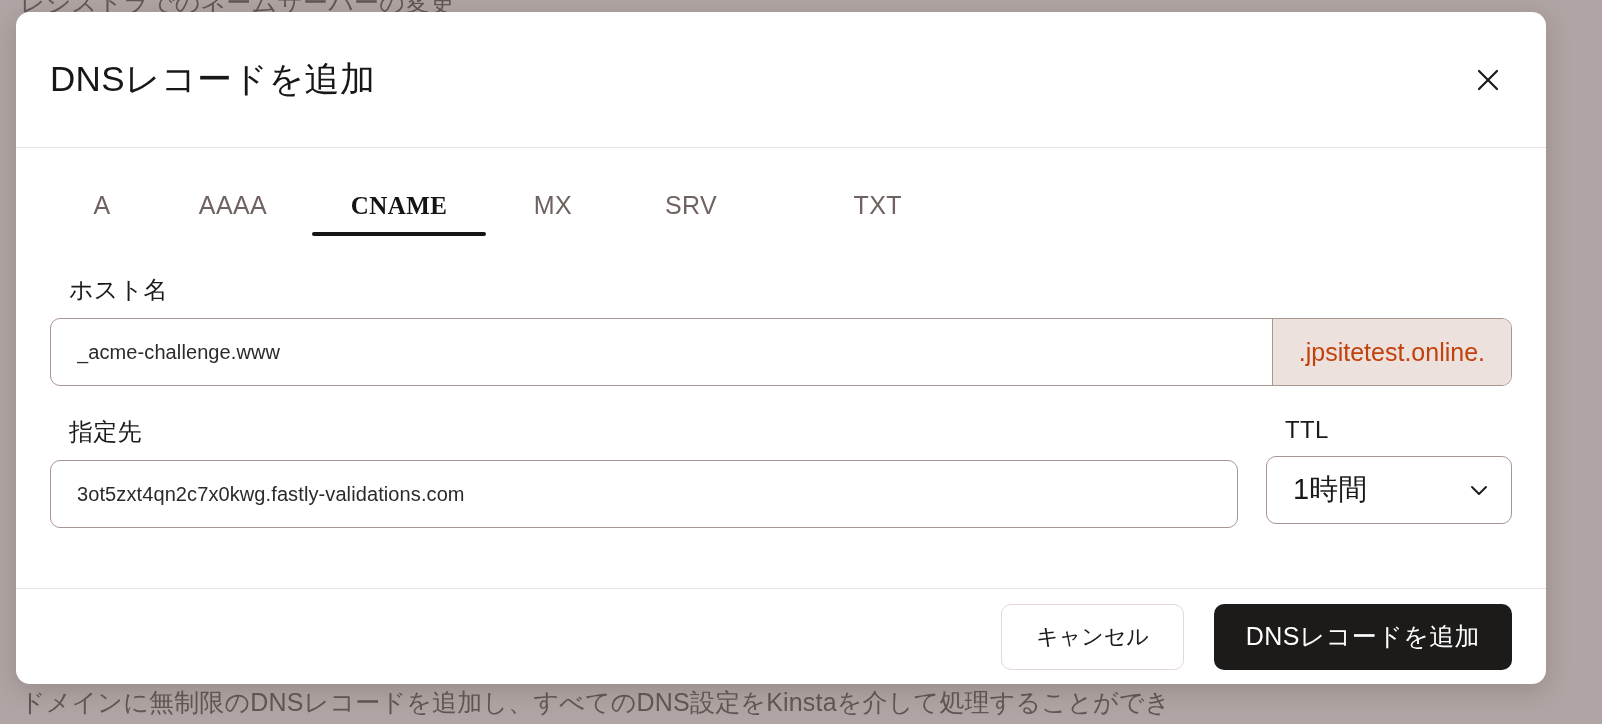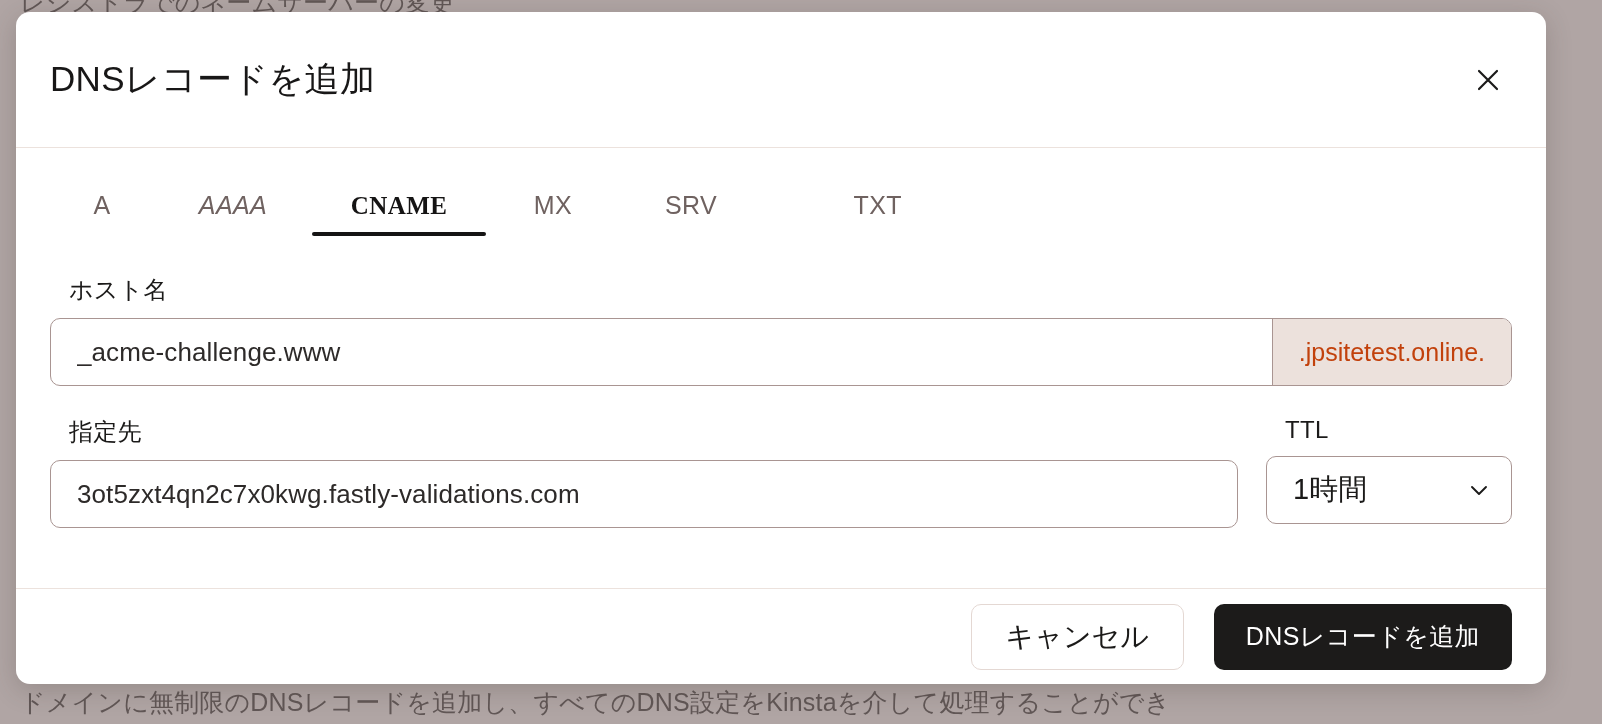--- a/index.html
+++ b/index.html
@@ -118,21 +118,21 @@
     content: "";
     position: absolute;
     left: 0;
     right: 0;
     bottom: 0;
     height: 4px;
     background: #151414;
     border-radius: 2px;
   }
   #tab-a        { width: 104px; }
-  #tab-aaaa     { width: 158px; font-style: italic; }
+  #tab-aaaa     { width: 158px; }
   #tab-caa      { width: 146px; }
   #tab-cname    { width: 174px; }
   #tab-mx       { width: 134px; }
   #tab-srv      { width: 142px; }
   #tab-txt      { width: 140px; text-align: right; }
 
   
   .field-label {
     font-size: 24px;
     color: #1b1a19;
@@ -151,21 +151,21 @@
     overflow: hidden;
     background: #ffffff;
     box-sizing: border-box;
   }
   .text-input {
     flex: 1 1 auto;
     border: none;
     outline: none;
     background: transparent;
     font-family: inherit;
-    font-size: 26px;
+    font-size: 20px;
     color: #2d2a29;
     padding: 0 26px;
     letter-spacing: 0.1px;
   }
   .text-input::placeholder { color: #9a8f8d; }
 
   #hostname-suffix {
     flex: 0 0 auto;
     display: flex;
     align-items: center;
@@ -217,21 +217,21 @@
     box-sizing: border-box;
   }
   #cancel-button {
     height: 66px;
     min-width: 180px;
     padding: 0 34px;
     border: 1px solid #e4d8d3;
     border-radius: 10px;
     background: #ffffff;
     color: #1b1a19;
-    font-size: 28px;
+    font-size: 22px;
     font-family: inherit;
     cursor: pointer;
   }
   #submit-button {
     height: 66px;
     padding: 0 32px;
     border: none;
     border-radius: 10px;
     background: #1c1b1a;
     color: #ffffff;

